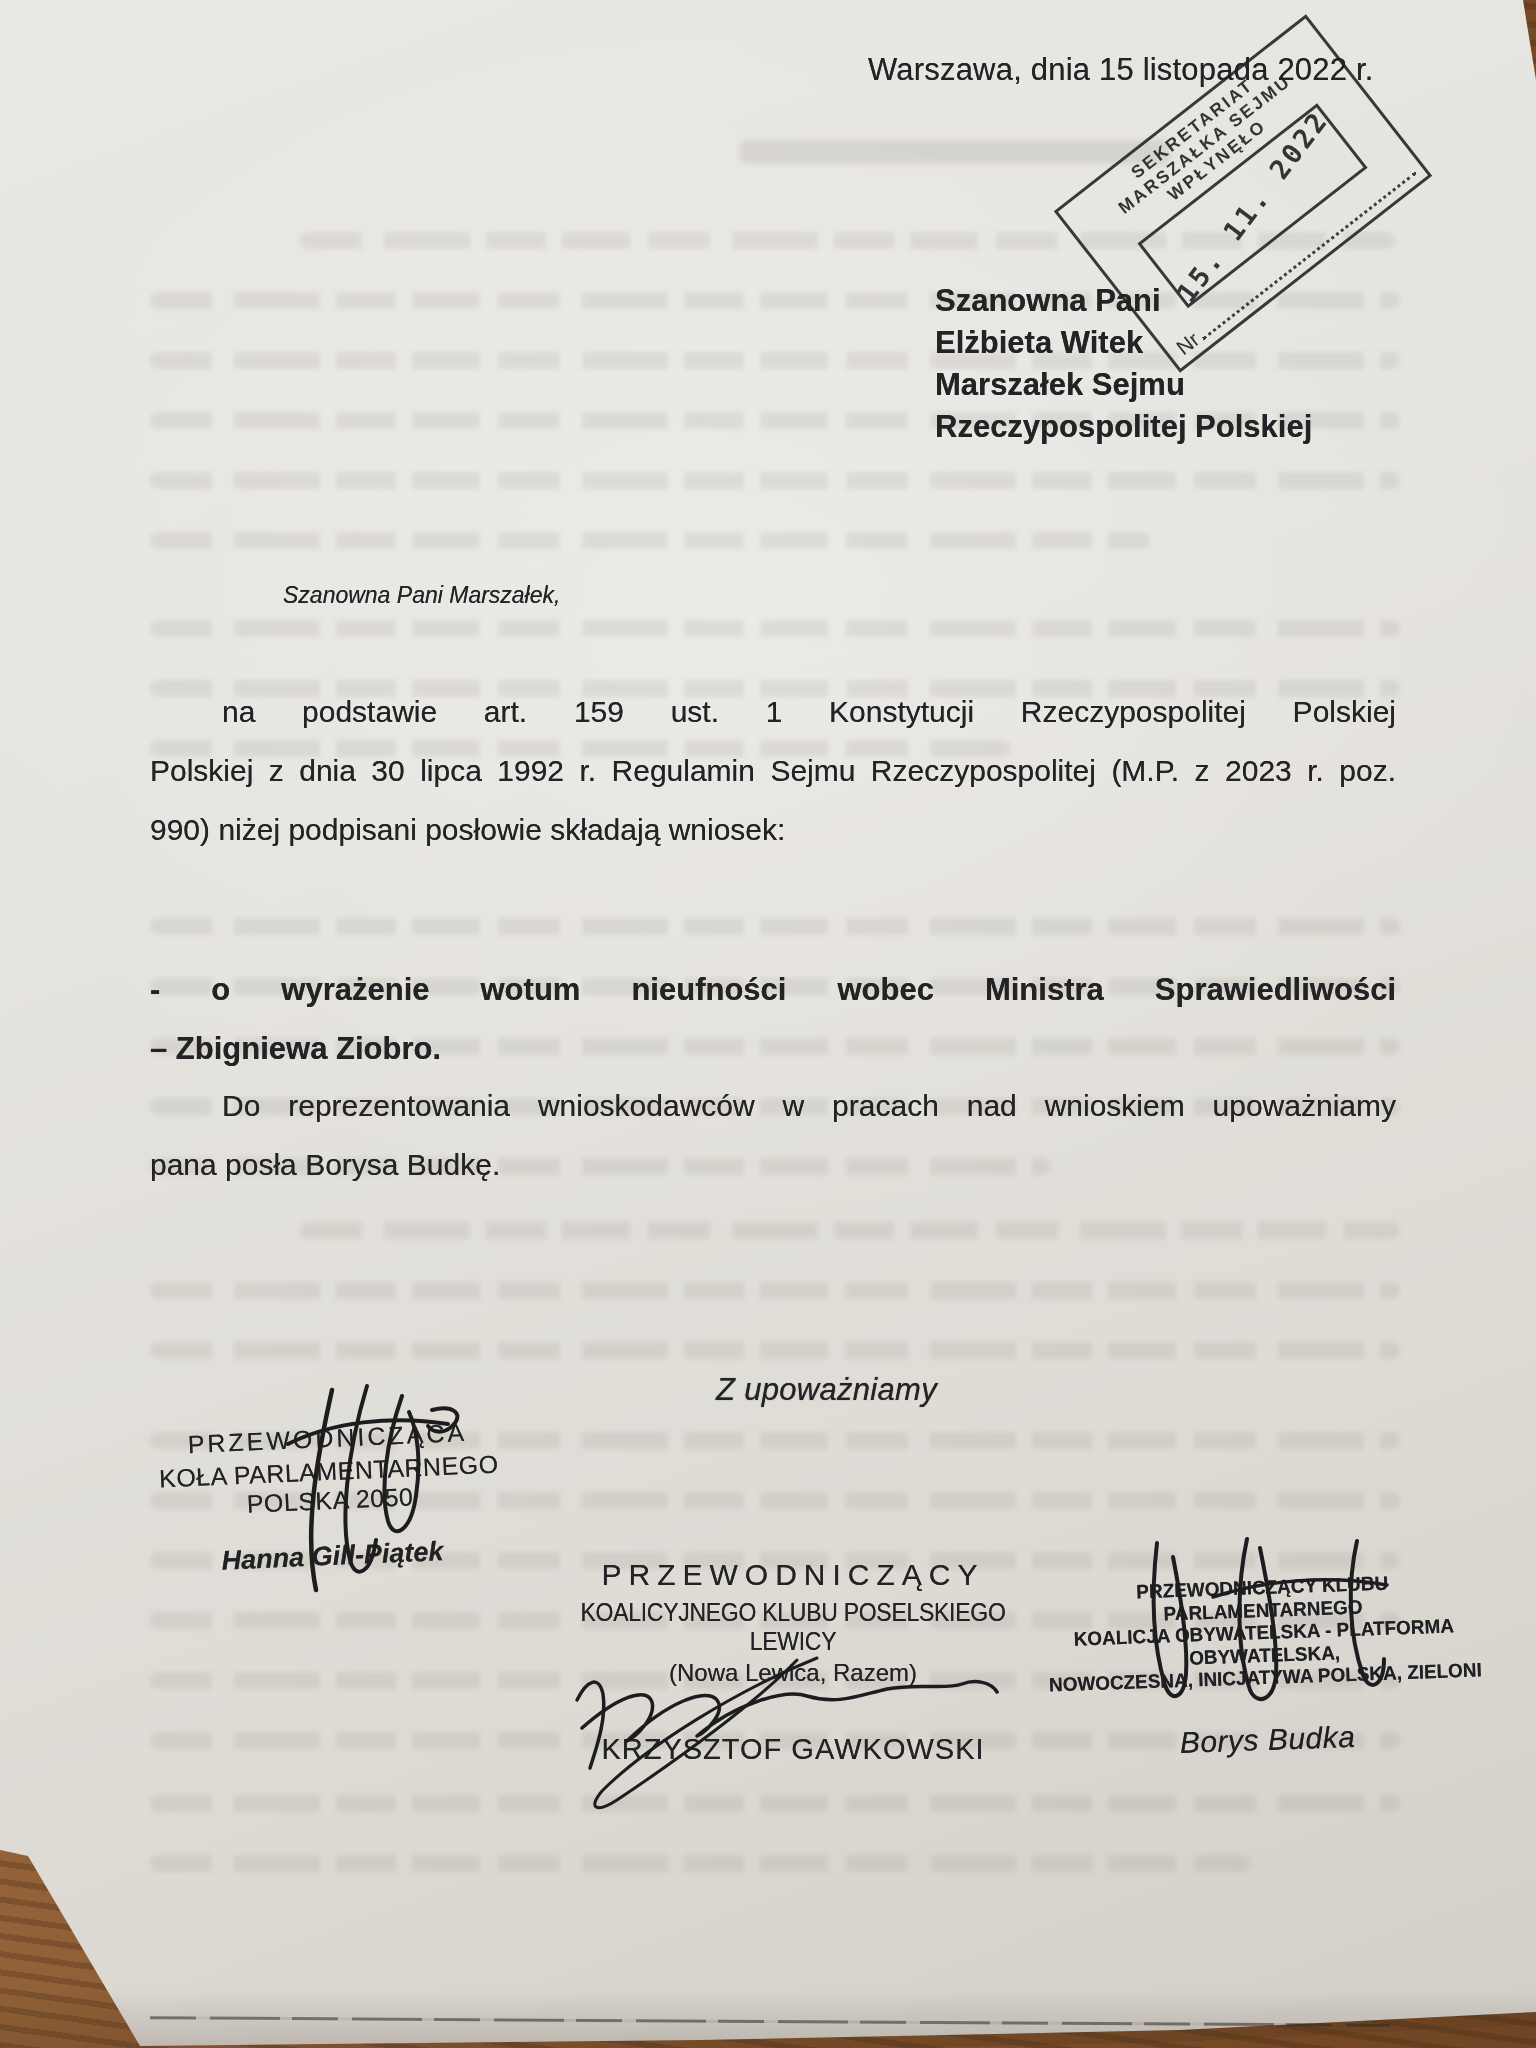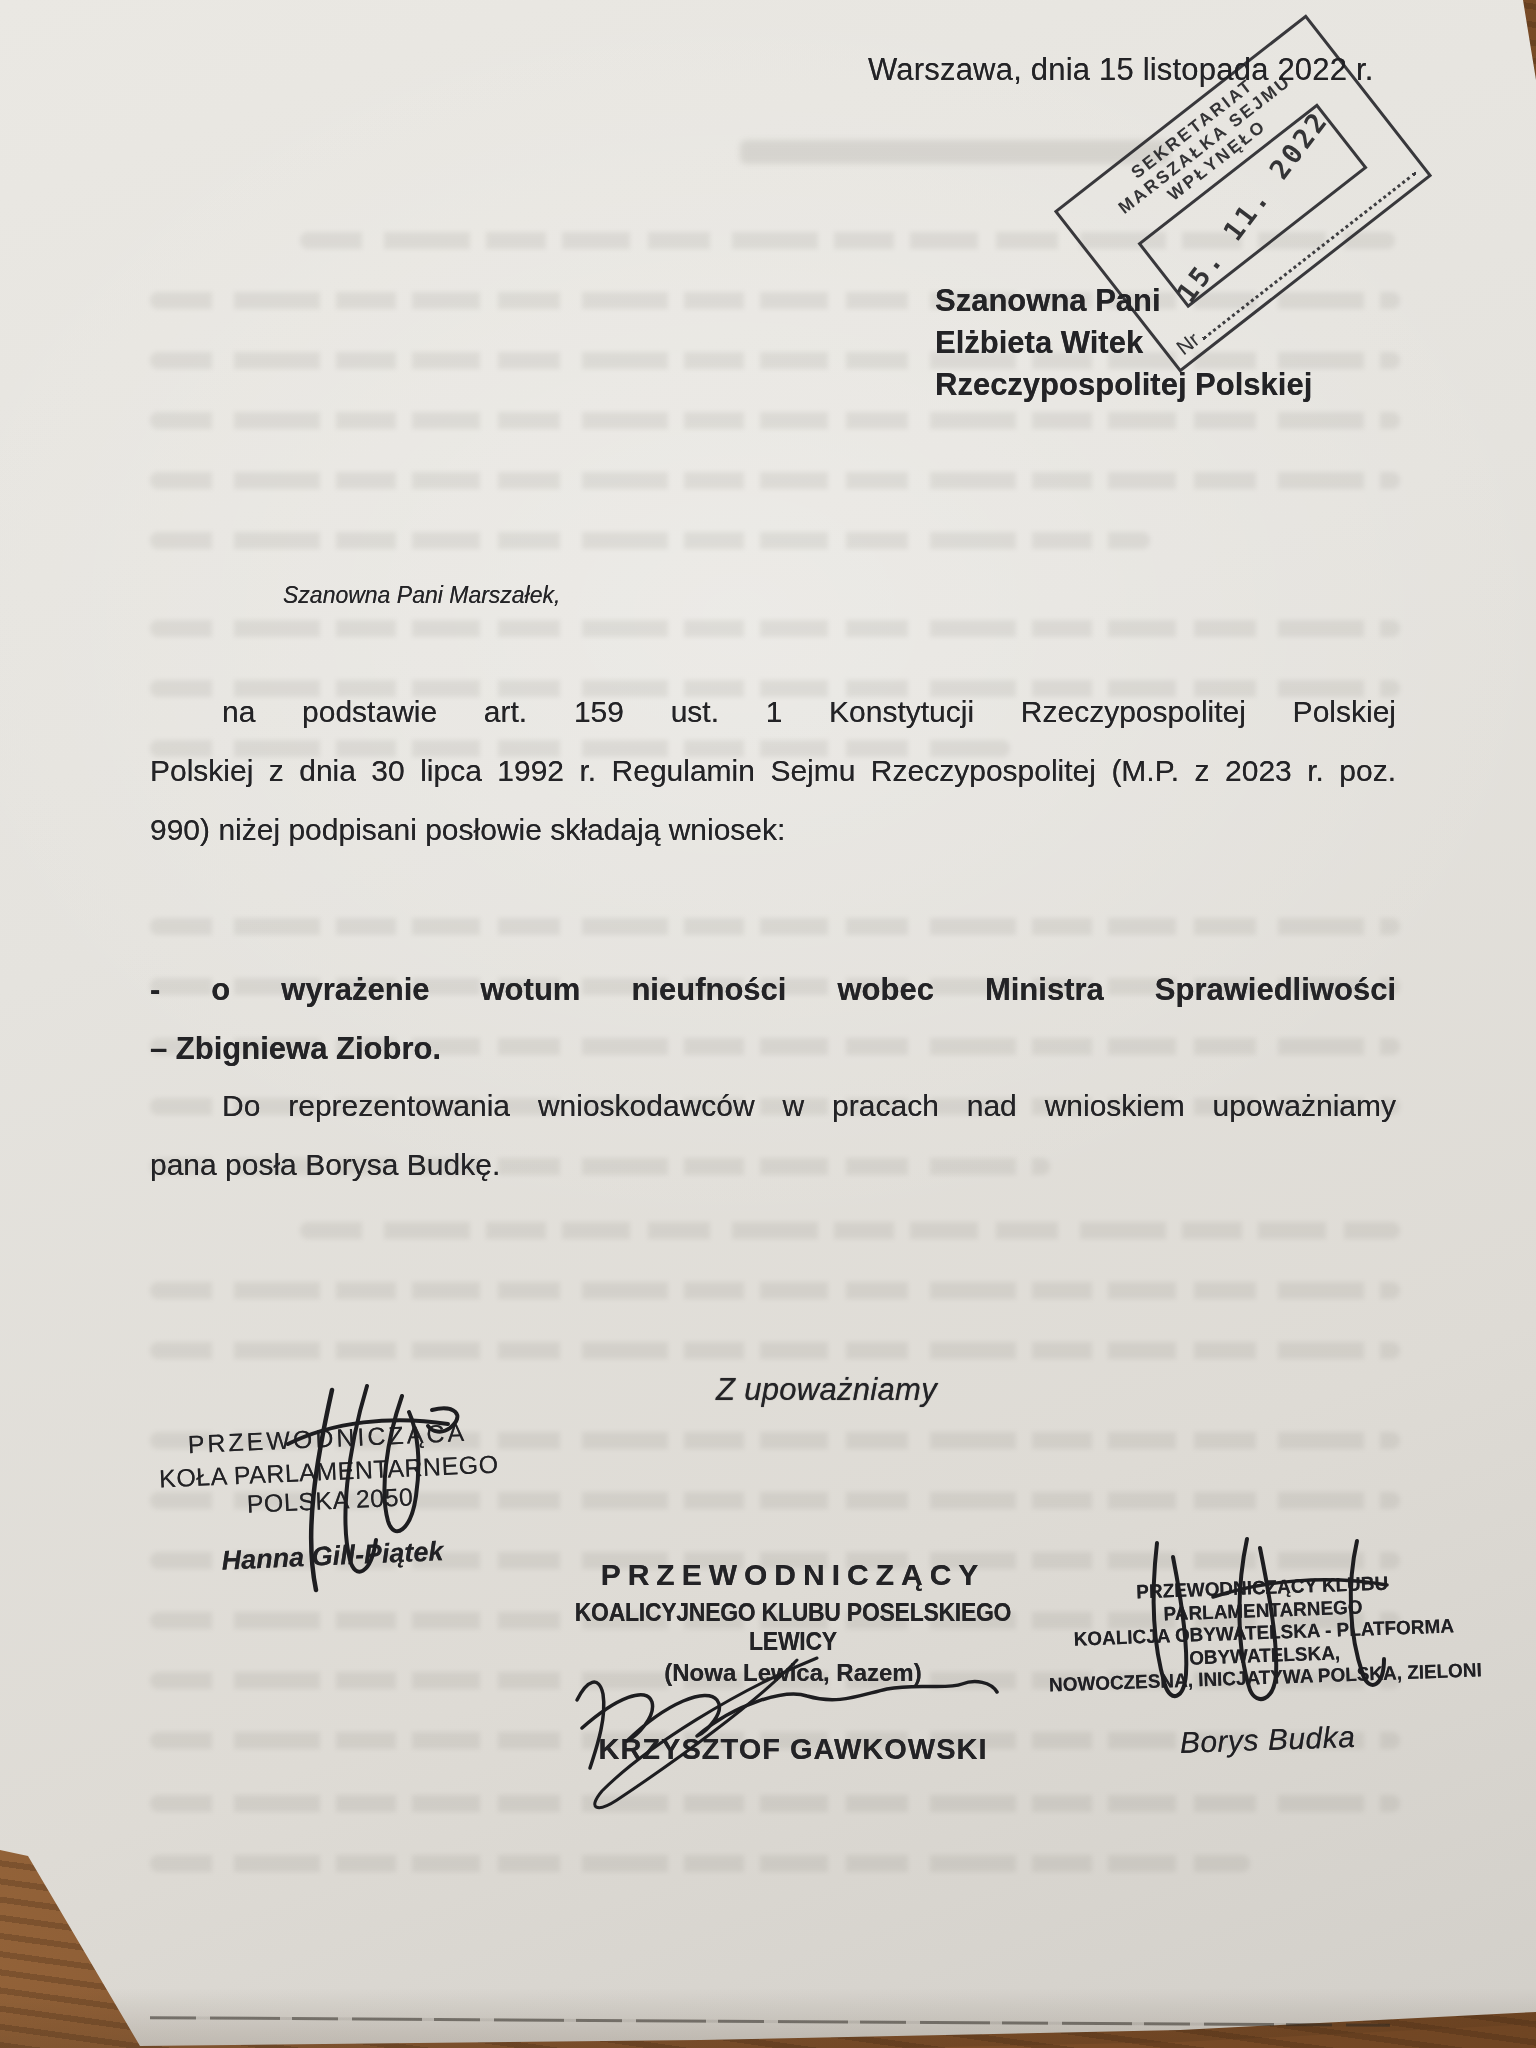--- a/index.html
+++ b/index.html
@@ -53,21 +53,21 @@
   .p1{top:682px;}
   .motion{top:960px;font-weight:700;font-size:31px;}
   .p2{top:1076px;}
   .indent{padding-left:72px;box-sizing:border-box;}
   .closing{left:716px;top:1372px;font-style:italic;font-size:31px;letter-spacing:.3px;text-shadow:0 0 .9px rgba(25,25,28,.8);}
   
   .sig-left{left:120px;top:1424px;width:420px;transform:rotate(-2.5deg);text-align:center;color:rgba(30,30,34,.92);}
   .sig-left .t1{font-size:25px;letter-spacing:3px;}
   .sig-left .t2{font-size:25px;margin-top:4px;letter-spacing:.5px;}
   .sig-left .nm{font-size:27px;font-weight:700;font-style:italic;margin-top:26px;}
-  .sig-center{left:553px;top:1558px;width:480px;text-align:center;font-weight:bold;}
+  .sig-center{left:553px;top:1558px;width:480px;text-align:center;}
   .sig-center .t1{font-size:30px;letter-spacing:7px;}
   .sig-center .t2{font-size:25px;margin-top:6px;transform:scaleX(.92);letter-spacing:-.3px;}
   .sig-center .t3{font-size:24px;margin-top:3px;}
   .sig-center .nm{font-size:29px;letter-spacing:1px;margin-top:46px;}
   .sig-right{left:1040px;top:1576px;width:450px;transform:rotate(-2deg);text-align:center;color:rgba(30,30,34,.95);}
   .sig-right .t{font-size:19.5px;font-weight:700;line-height:22.5px;transform:scaleX(.97);}
   .sig-right .nm{font-size:30px;font-style:italic;margin-top:34px;letter-spacing:.5px;}
   .sig-svg{position:absolute;overflow:visible;}
   .sig-svg path{fill:none;stroke:#1d1d20;stroke-linecap:round;stroke-linejoin:round;}
   
@@ -128,20 +128,21 @@
     </div>
     <div class="stamp-nr">
       <span>Nr</span>
       <span class="stamp-nr-dots"></span>
     </div>
   </div>
 
   <div class="txt recipient">
     <div>Szanowna Pani</div>
     <div>Elżbieta Witek</div>
+    <div>Marszałek Sejmu</div>
     <div>Rzeczypospolitej Polskiej</div>
   </div>
 
   <div class="txt salutation">Szanowna Pani Marszałek,</div>
 
   <div class="txt para p1">
     <div class="line jline indent">na podstawie art. 159 ust. 1 Konstytucji Rzeczypospolitej Polskiej</div>
     <div class="line jline">Polskiej z dnia 30 lipca 1992 r. Regulamin Sejmu Rzeczypospolitej (M.P. z 2023 r. poz.</div>
     <div class="line">990) niżej podpisani posłowie składają wniosek:</div>
   </div>

